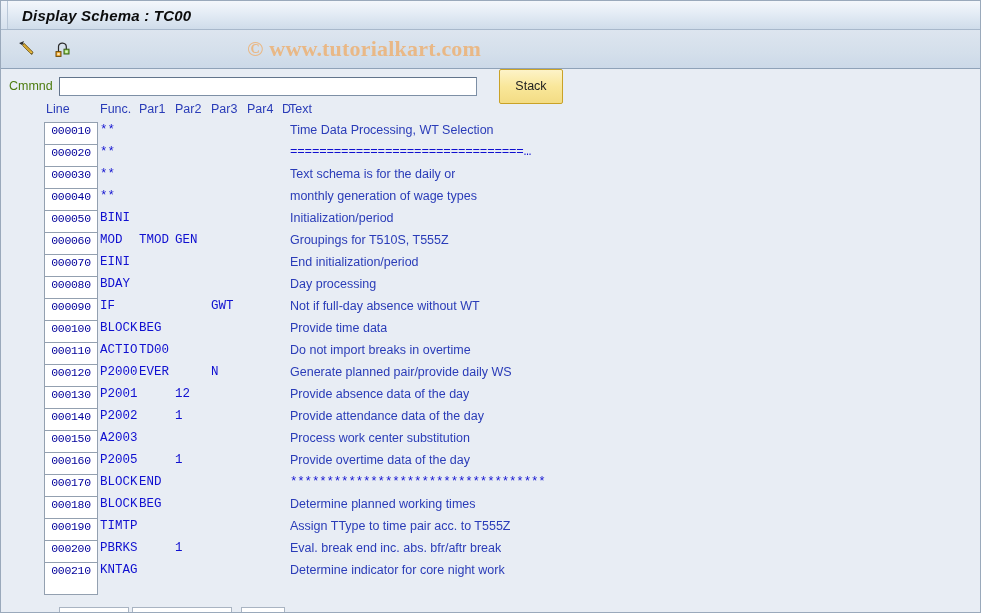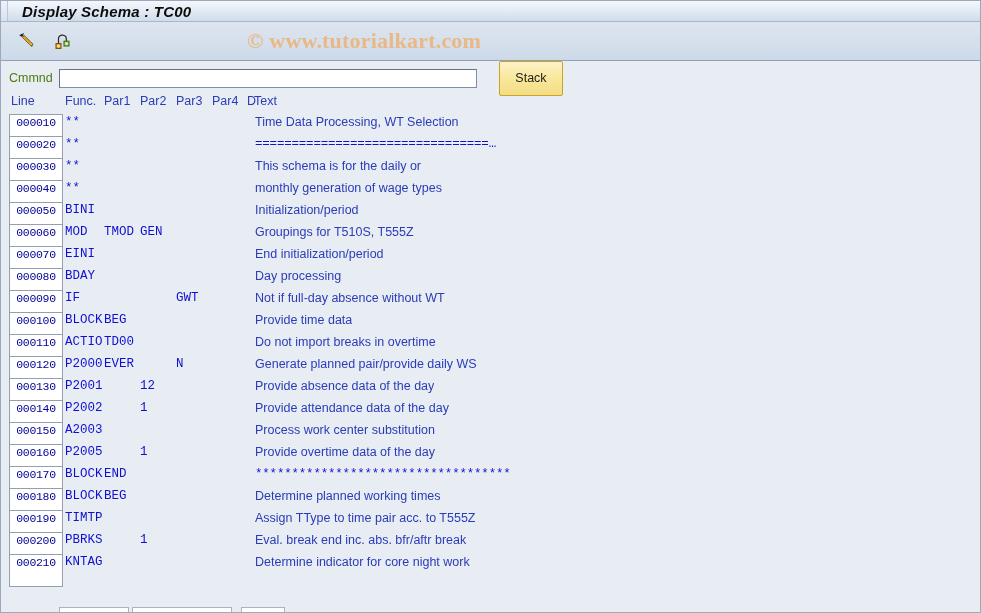--- a/index.html
+++ b/index.html
@@ -22,21 +22,21 @@
     height: 613px;
     background: #e8edf4;
     border: 1px solid #9aa9bb;
     box-sizing: border-box;
     overflow: hidden;
   }
 
   
   .titlebar {
     position: relative;
-    height: 21px;
+    height: 29px;
     background: linear-gradient(to bottom, #f4f7fb 0%, #e4ecf5 45%, #cfdcea 100%);
     border-bottom: 1px solid #a8b8cb;
     display: flex;
     align-items: center;
     box-sizing: border-box;
   }
   .titlebar .accent {
     width: 7px;
     height: 100%;
     background: linear-gradient(to bottom, #f0f4fa 0%, #d6e1ee 100%);
@@ -140,20 +140,21 @@
     line-height: 19px;
     text-align: center;
   }
 
   
   .grid {
     position: relative;
     margin-top: 3px;
     font-family: "Liberation Mono", monospace;
     font-size: 12px;
+    padding-left: 35px;
   }
 
   .grid-head {
     height: 18px;
     position: relative;
     color: #2a3cb8;
     font-family: "Liberation Sans", sans-serif;
     font-size: 12.5px;
   }
   .grid-head .h {
@@ -310,21 +311,21 @@
           <div class="cell text mono">================================…</div>
         </div>
         <div class="row">
           <div class="lineno">000030</div>
           <div class="cell func">**</div>
           <div class="cell p1"></div>
           <div class="cell p2"></div>
           <div class="cell p3"></div>
           <div class="cell p4"></div>
           <div class="cell d"></div>
-          <div class="cell text">This schema is for the daily or</div>
+          <div class="cell text">Text schema is for the daily or</div>
         </div>
         <div class="row">
           <div class="lineno">000040</div>
           <div class="cell func">**</div>
           <div class="cell p1"></div>
           <div class="cell p2"></div>
           <div class="cell p3"></div>
           <div class="cell p4"></div>
           <div class="cell d"></div>
           <div class="cell text">monthly generation of wage types</div>

